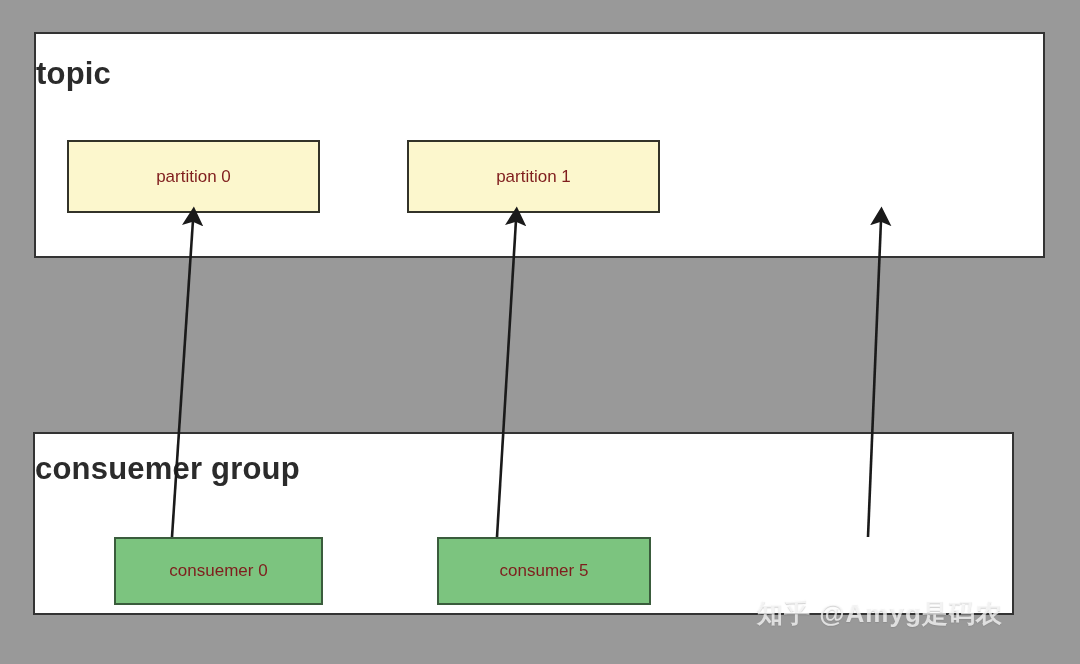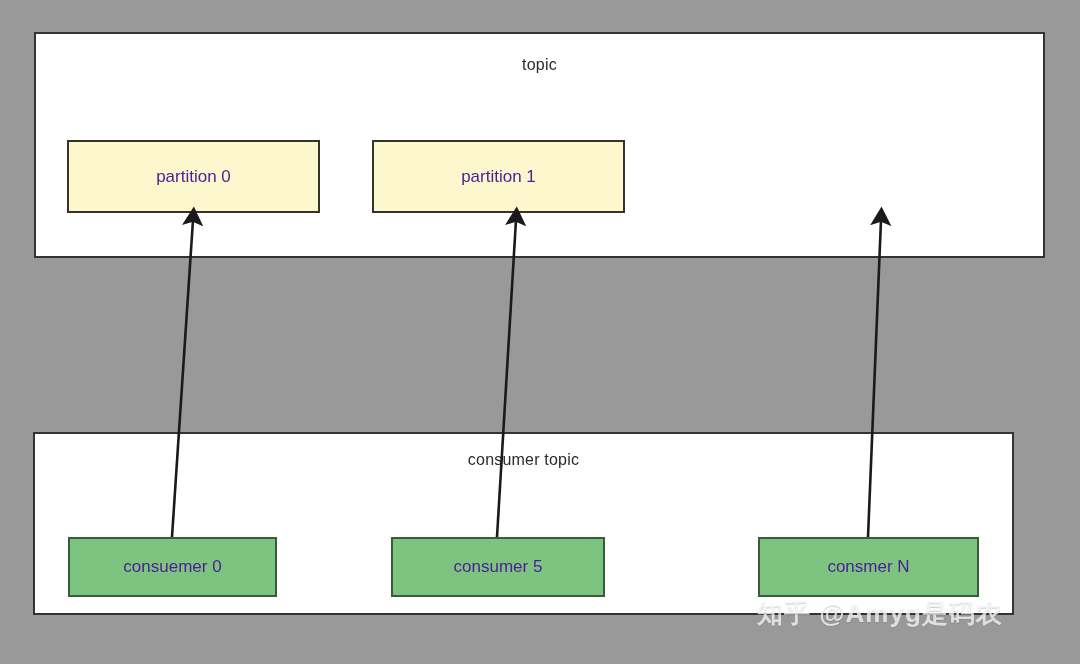--- a/index.html
+++ b/index.html
@@ -32,54 +32,54 @@
   #consumer-group {
     left: 33px;
     top: 432px;
     width: 981px;
     height: 183px;
   }
 
   .group-title {
     position: absolute;
     width: 100%;
-    text-align: center;
-    font-weight: normal;
-    font-size: 16px;
+    font-weight: bold;
+    font-size: 31px;
     color: #2b2b2b;
     letter-spacing: 0.2px;
   }
   #topic-title { top: 22px; left: 0; }
   #consumer-group-title { top: 17px; left: 0; }
 
   
   .node {
     position: absolute;
     box-sizing: border-box;
     display: flex;
     align-items: center;
     justify-content: center;
     font-size: 17px;
-    color: #4c1d95;
+    color: #7f1d1d;
   }
   .partition-node {
     background: #fcf7cd;
     border: 2px solid #333329;
     height: 73px;
     top: 140px;
   }
   .consumer-node {
     background: #7cc47f;
     border: 2px solid #3a5c3c;
-    height: 60px;
+    height: 68px;
     top: 537px;
+    margin-left: 46px;
   }
 
   #partition-0 { left: 67px;  width: 253px; }
-  #partition-1 { left: 372px; width: 253px; }
+  #partition-1 { left: 407px; width: 253px; }
   #partition-n { left: 757px; width: 252px; }
 
   #consumer-0 { left: 68px;  width: 209px; }
   #consumer-1 { left: 391px; width: 214px; }
   #consumer-n { left: 758px; width: 221px; }
 
   
   #arrow-layer {
     position: absolute;
     left: 0;
@@ -114,34 +114,31 @@
   <div id="partition-0" class="node partition-node">
     <span>partition 0</span>
   </div>
 
   <div id="partition-1" class="node partition-node">
     <span>partition 1</span>
   </div>
 
 
   <div id="consumer-group" class="group-box">
-    <div id="consumer-group-title" class="group-title">consumer topic</div>
+    <div id="consumer-group-title" class="group-title">consuemer group</div>
   </div>
 
   <div id="consumer-0" class="node consumer-node">
     <span>consuemer 0</span>
   </div>
 
   <div id="consumer-1" class="node consumer-node">
     <span>consumer 5</span>
   </div>
 
-  <div id="consumer-n" class="node consumer-node">
-    <span>consmer N</span>
-  </div>
 
   <svg id="arrow-layer" viewBox="0 0 1080 664">
     <defs>
       <marker id="arrowhead" markerWidth="9" markerHeight="9" refX="2.2" refY="4.5" orient="auto" markerUnits="strokeWidth">
         <path d="M0,0.4 L7.4,4.5 L0,8.6 L1.5,4.5 Z" fill="#1a1a1a"></path>
       </marker>
     </defs>
 
     <line x1="172" y1="537" x2="193" y2="220" stroke="#1a1a1a" stroke-width="2.6" marker-end="url(#arrowhead)"></line>
 

